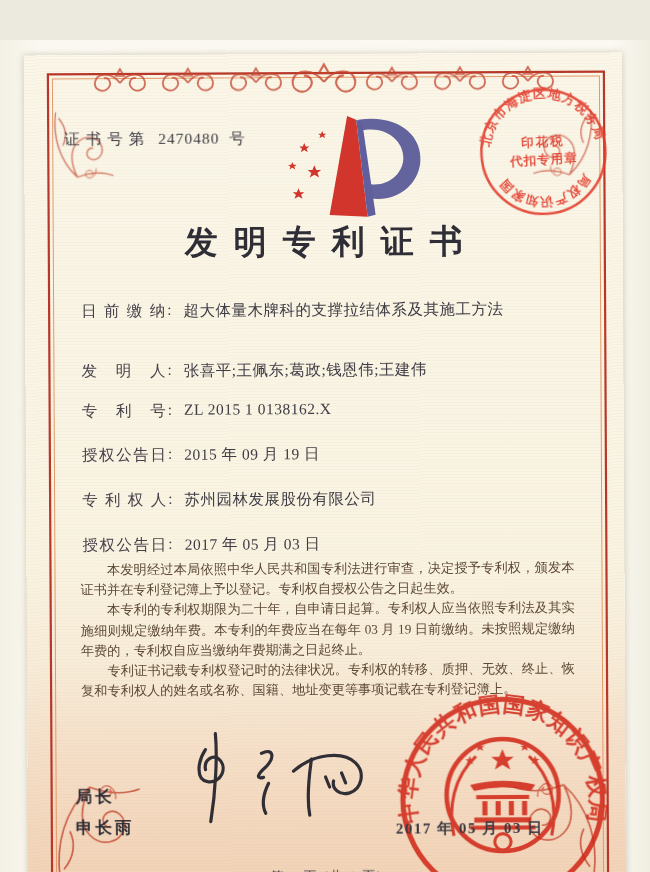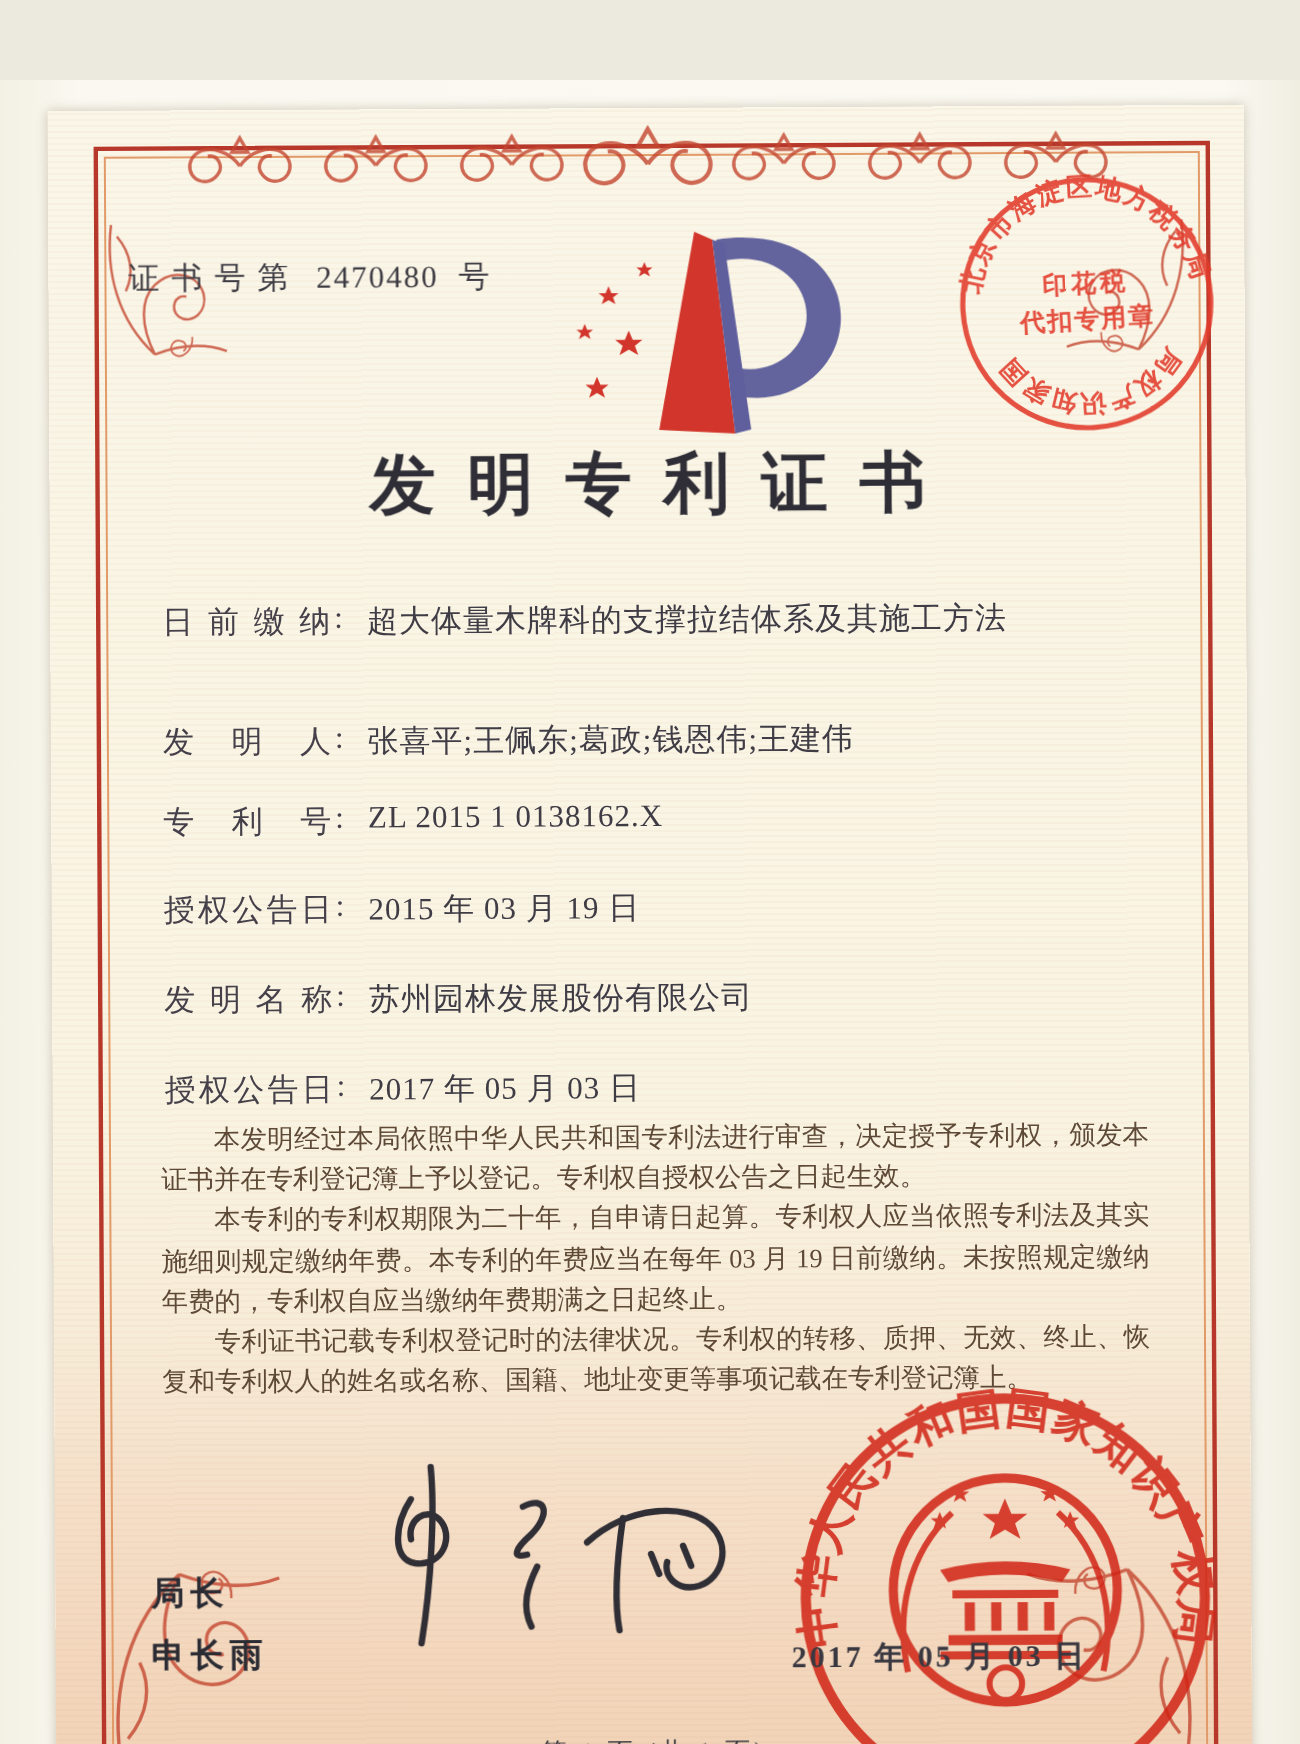--- a/index.html
+++ b/index.html
@@ -140,24 +140,24 @@
       <span class="fvalue">张喜平;王佩东;葛政;钱恩伟;王建伟</span>
     </div>
     <div class="abs field" style="top:346px">
       <span class="flabel">专利号</span>
       <span class="fcolon">:</span>
       <span class="fvalue">ZL 2015 1 0138162.X</span>
     </div>
     <div class="abs field" style="top:390px">
       <span class="flabel">授权公告日</span>
       <span class="fcolon">:</span>
-      <span class="fvalue">2015 年 03 月 19 日</span>
+      <span class="fvalue">2015 年 09 月 19 日</span>
     </div>
     <div class="abs field" style="top:435px">
-      <span class="flabel">发明名称</span>
+      <span class="flabel">专利权人</span>
       <span class="fcolon">:</span>
       <span class="fvalue">苏州园林发展股份有限公司</span>
     </div>
     <div class="abs field" style="top:480px">
       <span class="flabel">授权公告日</span>
       <span class="fcolon">:</span>
       <span class="fvalue">2017 年 05 月 03 日</span>
     </div>
 
     <div class="abs bodytext">

